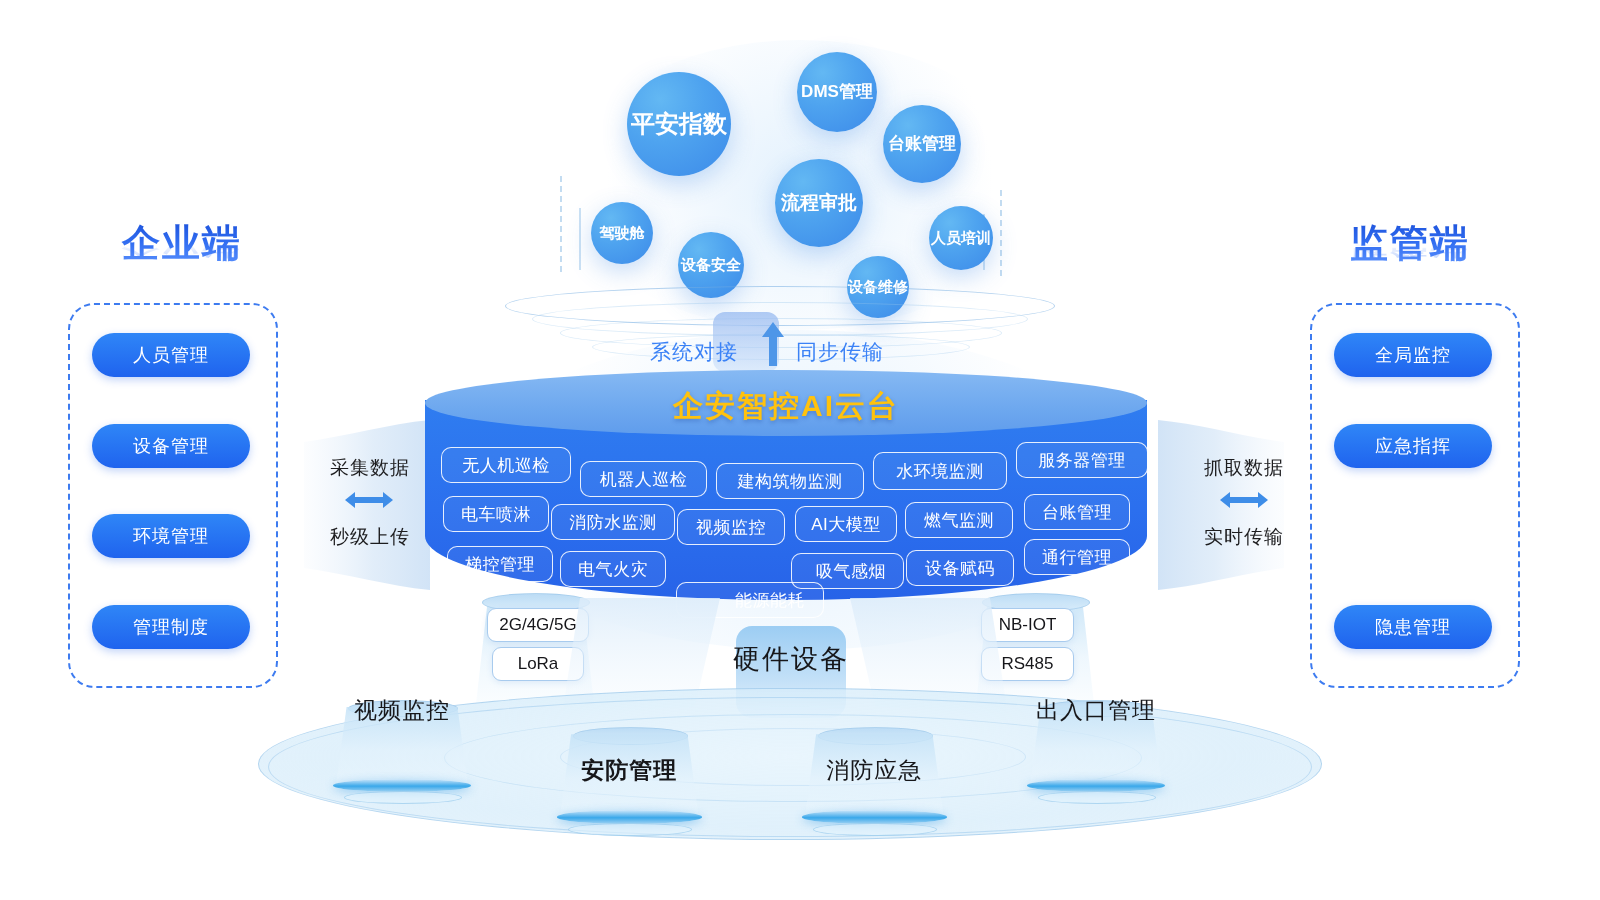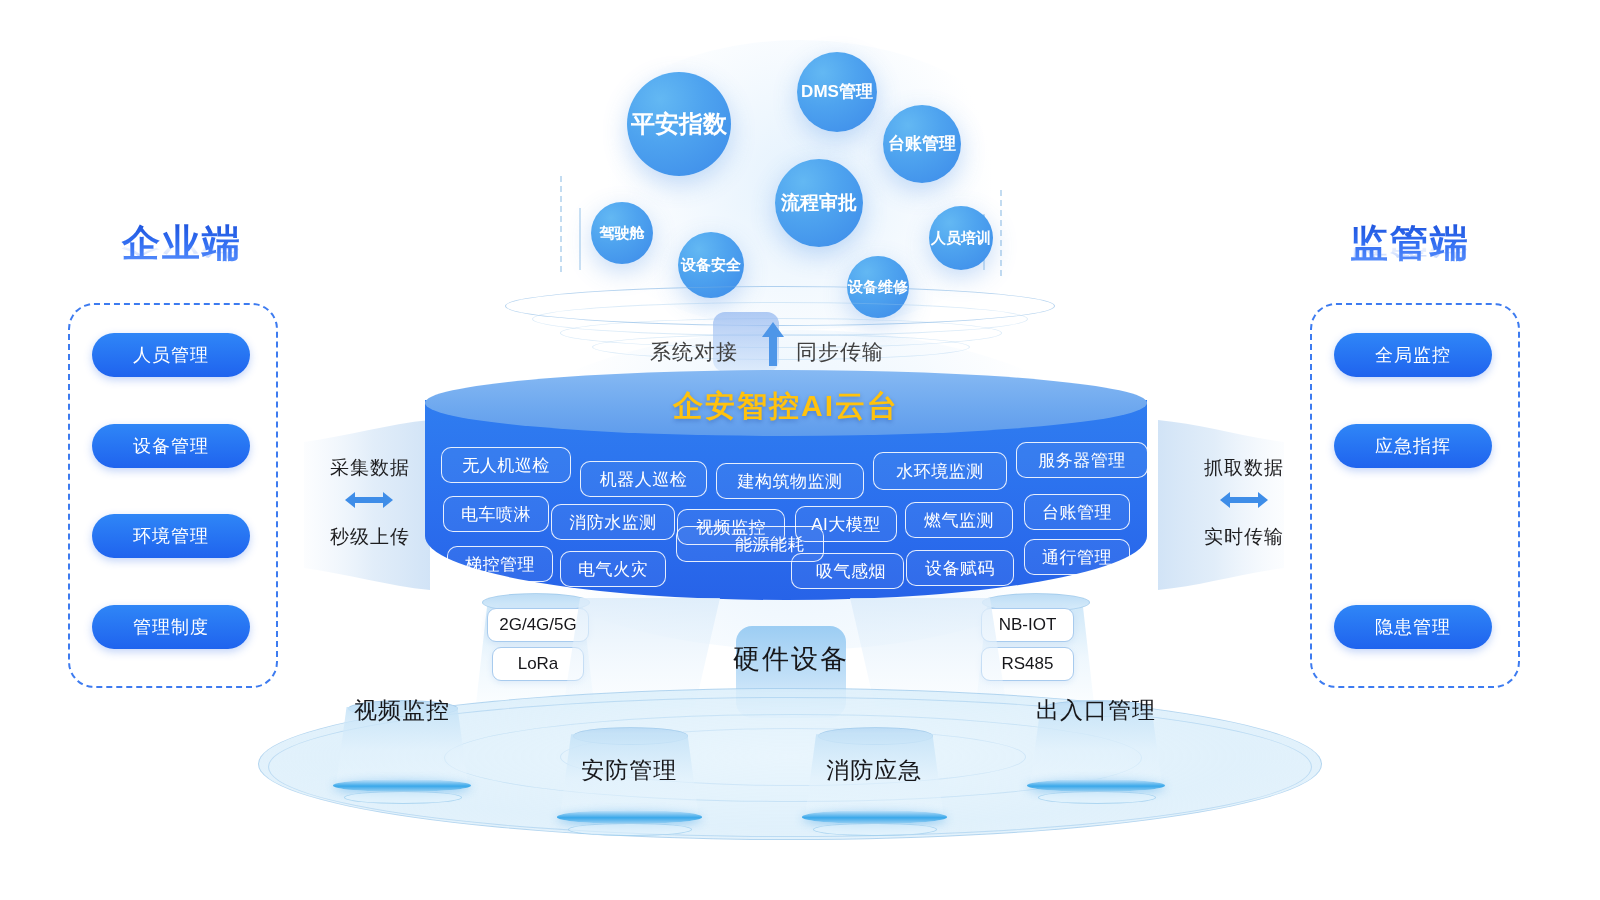--- a/index.html
+++ b/index.html
@@ -65,21 +65,21 @@
     border:1.5px solid rgba(120,175,225,.55);
     background:transparent;
   }
   .ring.soft{border-color:rgba(150,195,235,.34);}
 
   .connector{
     position:absolute;border-radius:12px;
     background:linear-gradient(180deg,rgba(150,185,240,.75) 0%,rgba(205,225,250,.55) 100%);
   }
   .linklabel{
-    position:absolute;font-size:21px;color:#404040;letter-spacing:1px;white-space:nowrap;
+    position:absolute;font-size:21px;color:#3b82f6;letter-spacing:1px;white-space:nowrap;
   }
 
   
   .cyl-body{
     position:absolute;
     background:linear-gradient(180deg,#2f7df0 0%,#2b6fee 55%,#2763e8 100%);
     border-radius:0 0 360px 360px/0 0 64px 64px;
   }
   .cyl-top{
     position:absolute;border-radius:50%;
@@ -242,21 +242,21 @@
       <div class="mod" style="left: 873px; top: 452px; width: 132px; height: 36px;">水环境监测</div>
       <div class="mod" style="left: 1016px; top: 442px; width: 130px; height: 34px;">服务器管理</div>
       <div class="mod" style="left: 443px; top: 496px; width: 104px; height: 34px;">电车喷淋</div>
       <div class="mod" style="left: 551px; top: 504px; width: 122px; height: 34px;">消防水监测</div>
       <div class="mod" style="left: 677px; top: 509px; width: 106px; height: 34px;">视频监控</div>
       <div class="mod" style="left: 795px; top: 506px; width: 100px; height: 34px;">AI大模型</div>
       <div class="mod" style="left: 905px; top: 502px; width: 106px; height: 34px;">燃气监测</div>
       <div class="mod" style="left: 1024px; top: 494px; width: 104px; height: 34px;">台账管理</div>
       <div class="mod" style="left: 447px; top: 546px; width: 104px; height: 34px;">梯控管理</div>
       <div class="mod" style="left: 560px; top: 551px; width: 104px; height: 34px;">电气火灾</div>
-      <div class="mod" style="left: 676px; top: 526px; width: 106px; height: 34px; padding-left: 40px;">能源能耗</div>
+      <div class="mod" style="left: 676px; top: 582px; width: 106px; height: 34px; padding-left: 40px;">能源能耗</div>
       <div class="mod" style="left: 791px; top: 553px; width: 104px; height: 34px; padding-left: 7px;">吸气感烟</div>
       <div class="mod" style="left: 906px; top: 550px; width: 106px; height: 34px;">设备赋码</div>
       <div class="mod" style="left: 1024px; top: 539px; width: 104px; height: 34px;">通行管理</div>
     </div>
 
   <div class="ped" style="left:476px;top:600px;width:118px;height:104px;">
     <div class="ped-cone" style="clip-path:polygon(10% 0%,90% 0%,100% 100%,0% 100%);"></div>
   </div>
   <div class="ped-top" style="left:482px;top:593px;width:106px;height:17px;"></div>
   <div class="ped" style="left:976px;top:600px;width:118px;height:104px;">
@@ -294,21 +294,21 @@
       </div>
       <div class="ped-base" style="left: 333px; top: 779px; width: 138px; height: 13px;"></div>
       <div class="ped-base2" style="left: 344px; top: 791px; width: 116px; height: 11px;"></div>
       <div class="ped-label" style="left: 302px; top: 695px;">视频监控</div>
       <div class="ped-top" style="left: 572.6px; top: 727px; width: 113.4px; height: 15.75px;"></div>
       <div class="ped" style="left: 560px; top: 734.35px; width: 138.6px; height: 81.9px;">
         <div class="ped-cone"></div>
       </div>
       <div class="ped-base" style="left: 556.85px; top: 809.95px; width: 144.9px; height: 13.65px;"></div>
       <div class="ped-base2" style="left: 568.4px; top: 822.55px; width: 121.8px; height: 11.55px;"></div>
-      <div class="ped-label" style="left: 529.3px; top: 755px;">安防管理</div>
+      <div class="ped-label" style="left: 529.3px; top: 755px; font-weight: bold;">安防管理</div>
       <div class="ped-top" style="left: 817.6px; top: 727px; width: 113.4px; height: 15.75px;"></div>
       <div class="ped" style="left: 805px; top: 734.35px; width: 138.6px; height: 81.9px;">
         <div class="ped-cone"></div>
       </div>
       <div class="ped-base" style="left: 801.85px; top: 809.95px; width: 144.9px; height: 13.65px;"></div>
       <div class="ped-base2" style="left: 813.4px; top: 822.55px; width: 121.8px; height: 11.55px;"></div>
       <div class="ped-label" style="left: 774.3px; top: 755px;">消防应急</div>
       <div class="ped-top" style="left: 1042px; top: 700px; width: 108px; height: 15px;"></div>
       <div class="ped" style="left: 1030px; top: 707px; width: 132px; height: 78px;">
         <div class="ped-cone"></div>

